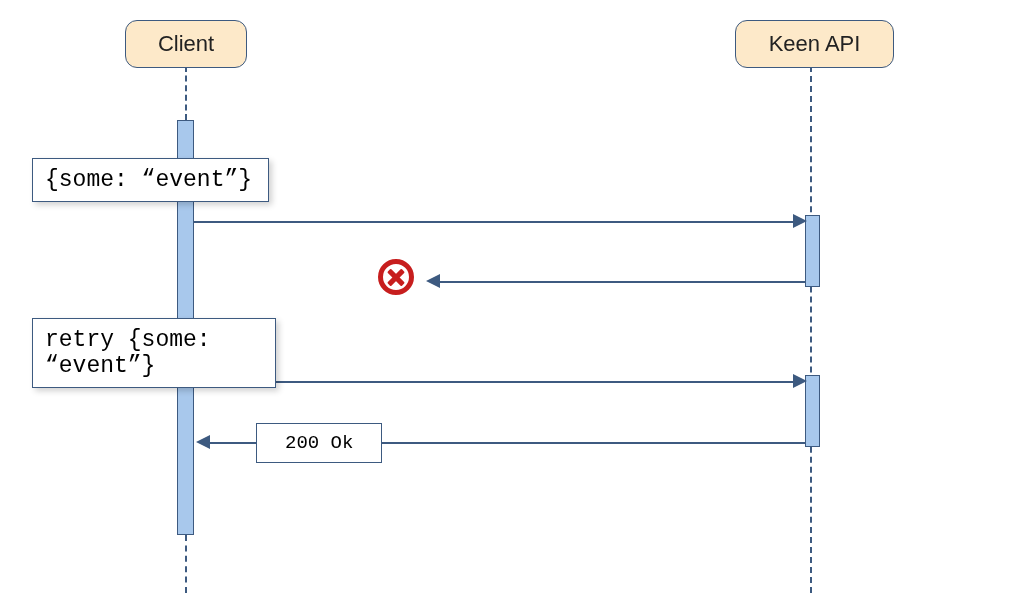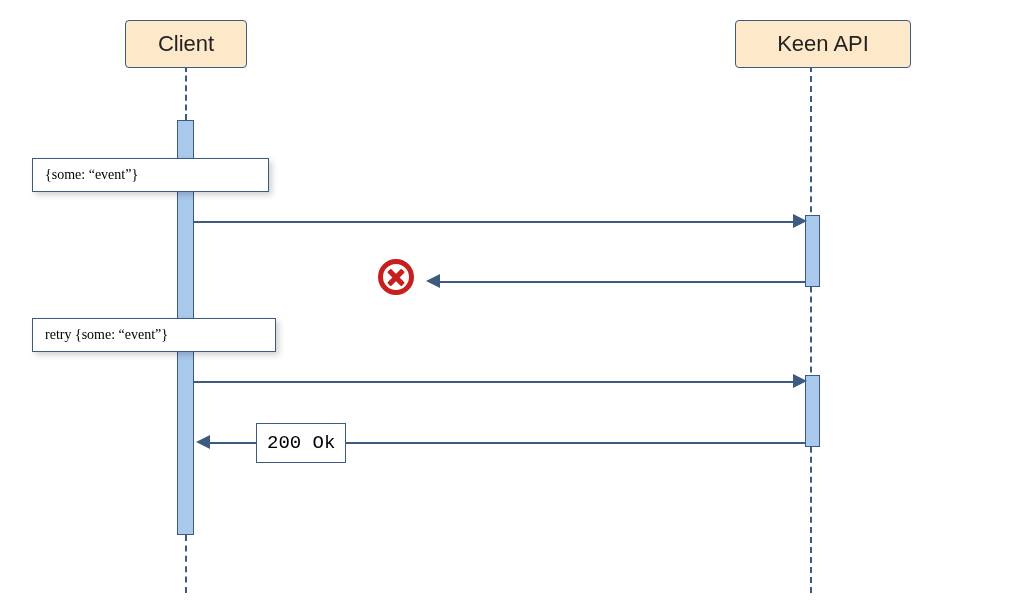--- a/index.html
+++ b/index.html
@@ -7,21 +7,21 @@
       width: 1024px;
       height: 613px;
       position: relative;
       background: #fff;
       font-family: Arial, sans-serif;
     }
     .participant-box {
       position: absolute;
       background: #fde9c9;
       border: 1.5px solid #3d5a80;
-      border-radius: 4px;
+      border-radius: 12px;
       padding: 10px 28px;
       font-size: 22px;
       color: #222;
       text-align: center;
       z-index: 10;
     }
     .lifeline-dashed {
       position: absolute;
       width: 0;
       border-left: 2.5px dashed #3d5a80;
@@ -30,22 +30,22 @@
     .activation-bar {
       position: absolute;
       background: #a8c8ec;
       border: 1.5px solid #3d5a80;
       z-index: 3;
     }
     .message-box {
       position: absolute;
       background: #fff;
       border: 1.5px solid #3d5a80;
-      font-family: Liberation Serif, serif;
-      font-size: 14px;
+      font-family: Liberation Mono, monospace;
+      font-size: 23px;
       padding: 8px 12px;
       z-index: 20;
       box-shadow: 3px 3px 6px rgba(0,0,0,0.18);
     }
     .arrow-line {
       position: absolute;
       height: 0;
       border-top: 2px solid #3d5a80;
       z-index: 5;
     }
@@ -88,31 +88,31 @@
       border-radius: 1px;
     }
     .error-icon::before { transform: rotate(45deg); }
     .error-icon::after { transform: rotate(-45deg); }
     .ok-box {
       position: absolute;
       background: #fff;
       border: 1.5px solid #3d5a80;
       font-family: 'Courier New', monospace;
       font-size: 19px;
-      padding: 8px 10px;
+      padding: 8px 28px;
       z-index: 20;
     }
   </style>
 </head>
 <body>
 
 <div class="participant-box" style="top:20px; left:125px; width:122px;">
   <span>Client</span>
 </div>
-<div class="participant-box" style="top:20px; left:735px; width:176px;">
+<div class="participant-box" style="top:20px; left:735px; width:159px;">
   <span>Keen API</span>
 </div>
 
 <div class="lifeline-dashed" style="top:66px; left:185px; height:54px;"></div>
 <div class="lifeline-dashed" style="top:535px; left:185px; height:58px;"></div>
 
 <div class="lifeline-dashed" style="top:66px; left:810px; height:527px;"></div>
 
 <div class="activation-bar" style="top:120px; left:177px; width:17px; height:415px;"></div>
 

